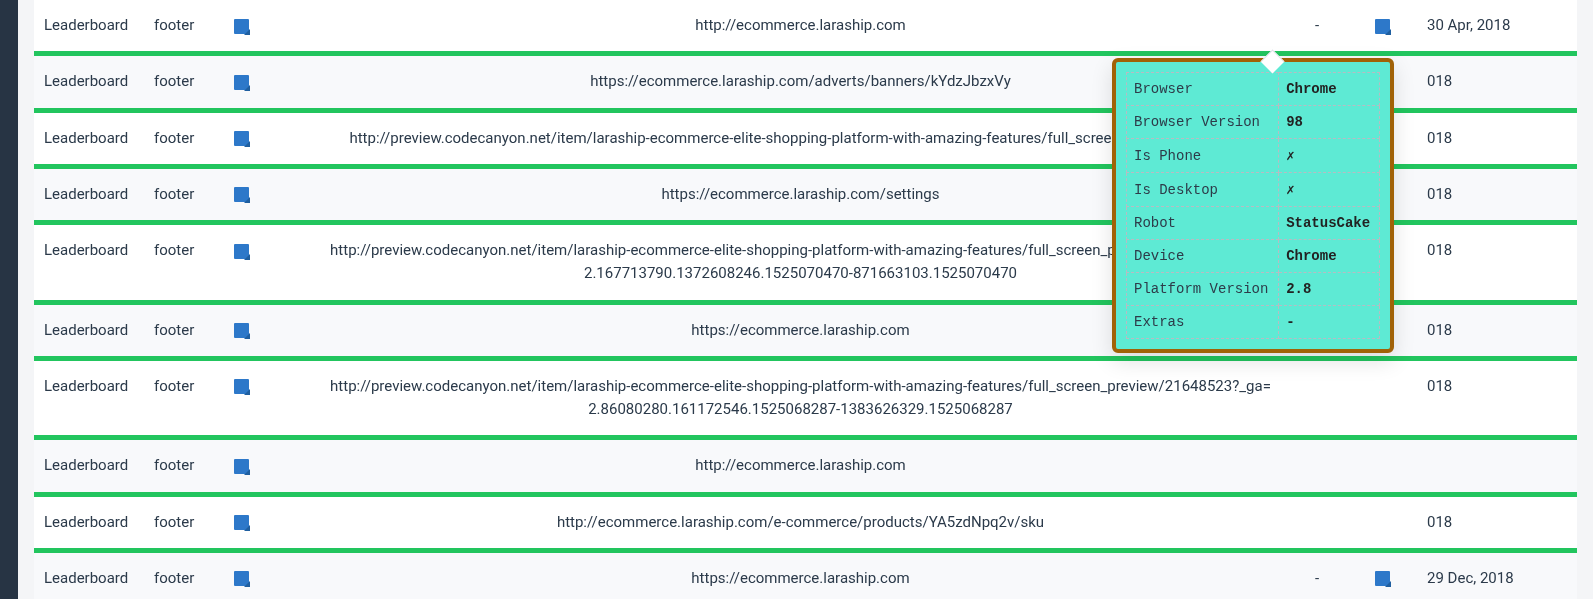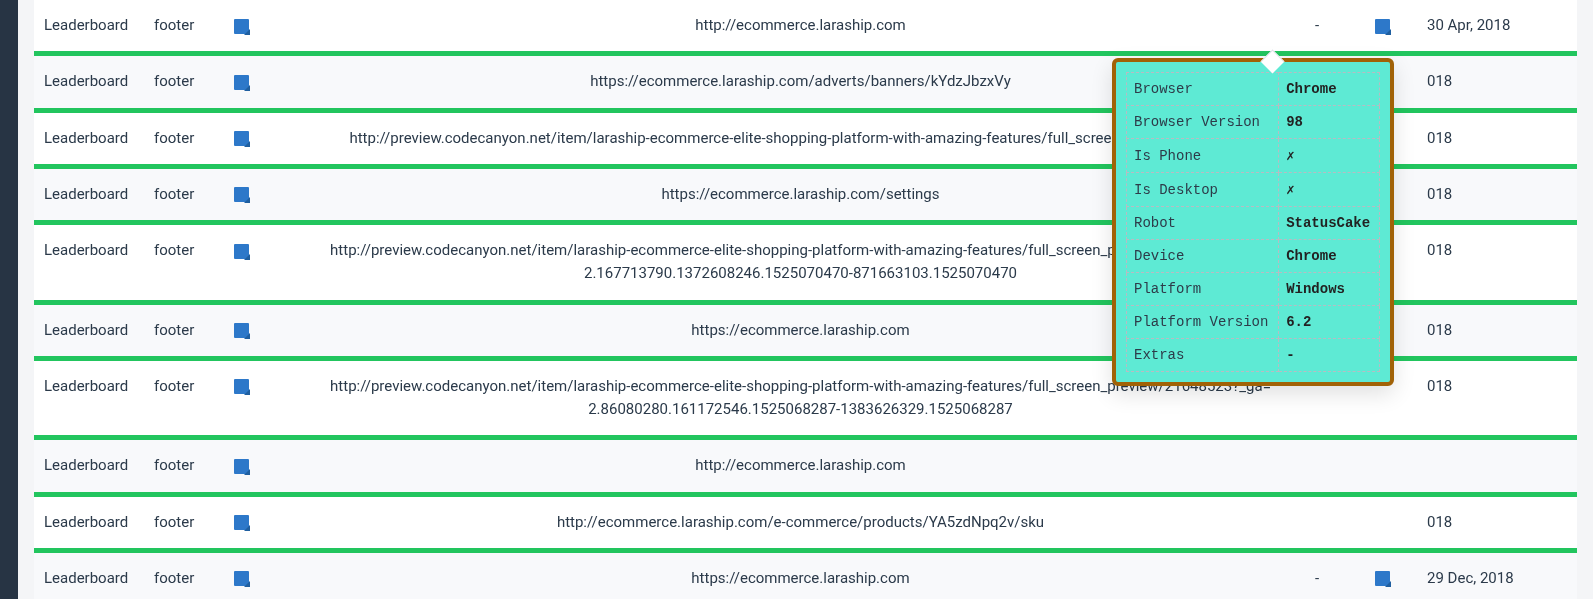--- a/index.html
+++ b/index.html
@@ -244,26 +244,22 @@
             </tr>
             <tr>
               <th>Robot</th>
               <td>StatusCake</td>
             </tr>
             <tr>
               <th>Device</th>
               <td>Chrome</td>
             </tr>
             <tr>
-              <th>Platform</th>
-              <td>Windows</td>
-            </tr>
-            <tr>
               <th>Platform Version</th>
-              <td>6.2</td>
+              <td>2.8</td>
             </tr>
             <tr>
               <th>Extras</th>
               <td>-</td>
             </tr>
           </tbody>
       </table>
     </div>
 
   </div>

